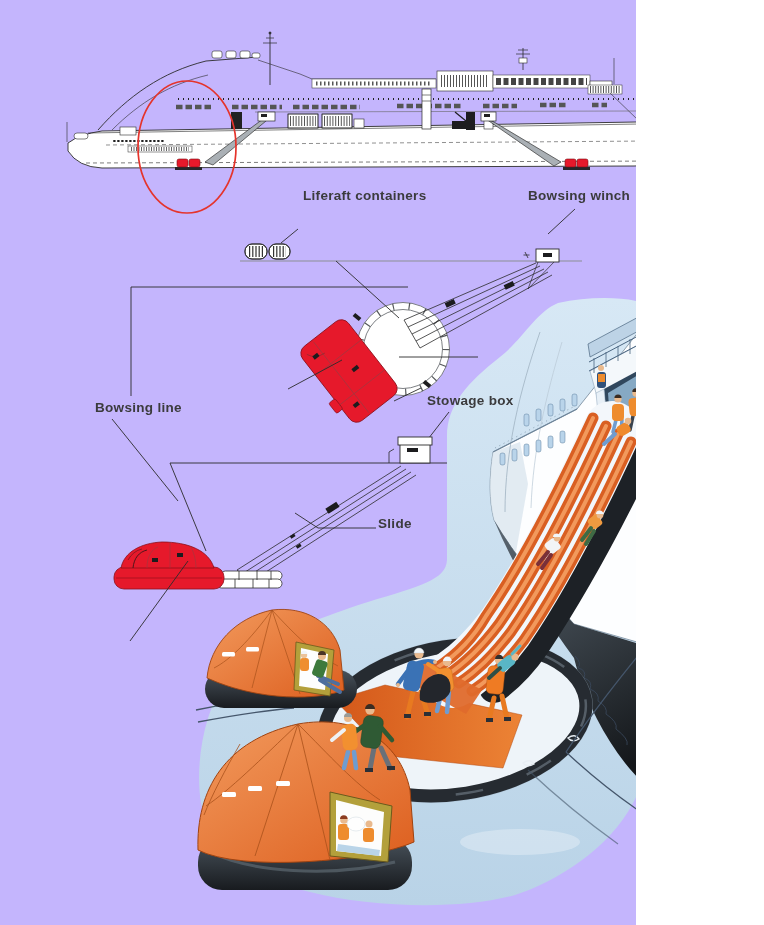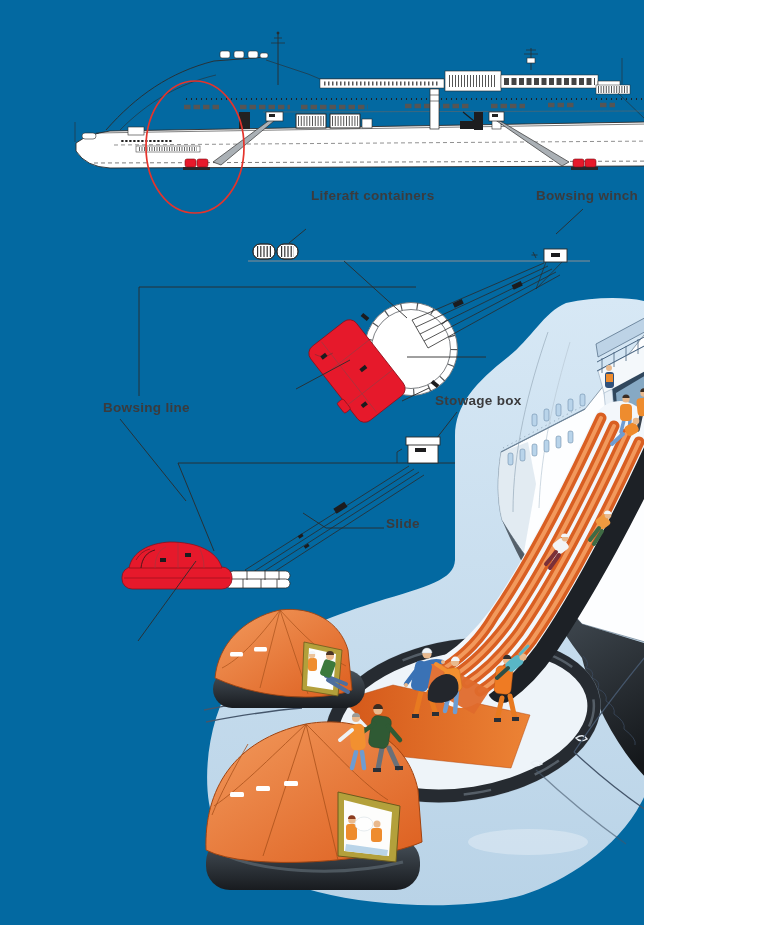--- a/index.html
+++ b/index.html
@@ -1,17 +1,17 @@
 <!DOCTYPE html>
 <html><head>
 <meta charset="utf-8">
 <style>
   html,body{margin:0;padding:0;background:#ffffff;}
-  #stage{position:relative;width:636px;height:925px;background:#0369a1;overflow:hidden;
-         font-family:"Liberation Sans",sans-serif;padding-left:8px;}
+  #stage{position:relative;width:636px;height:925px;background:#c4b5fd;overflow:hidden;
+         font-family:"Liberation Sans",sans-serif;}
   svg{display:block;}
   .lbl{font-family:"Liberation Sans",sans-serif;font-weight:700;font-size:13.5px;
        fill:#3b3b3d;letter-spacing:.3px;}
   .ln{stroke:#2b2b2b;stroke-width:.9;fill:none;}
   .thin{stroke:#2b2b2b;stroke-width:.6;fill:none;}
   .gray{stroke:#8b8f93;stroke-width:1;fill:none;}
 </style>
 </head>
 <body>
 

